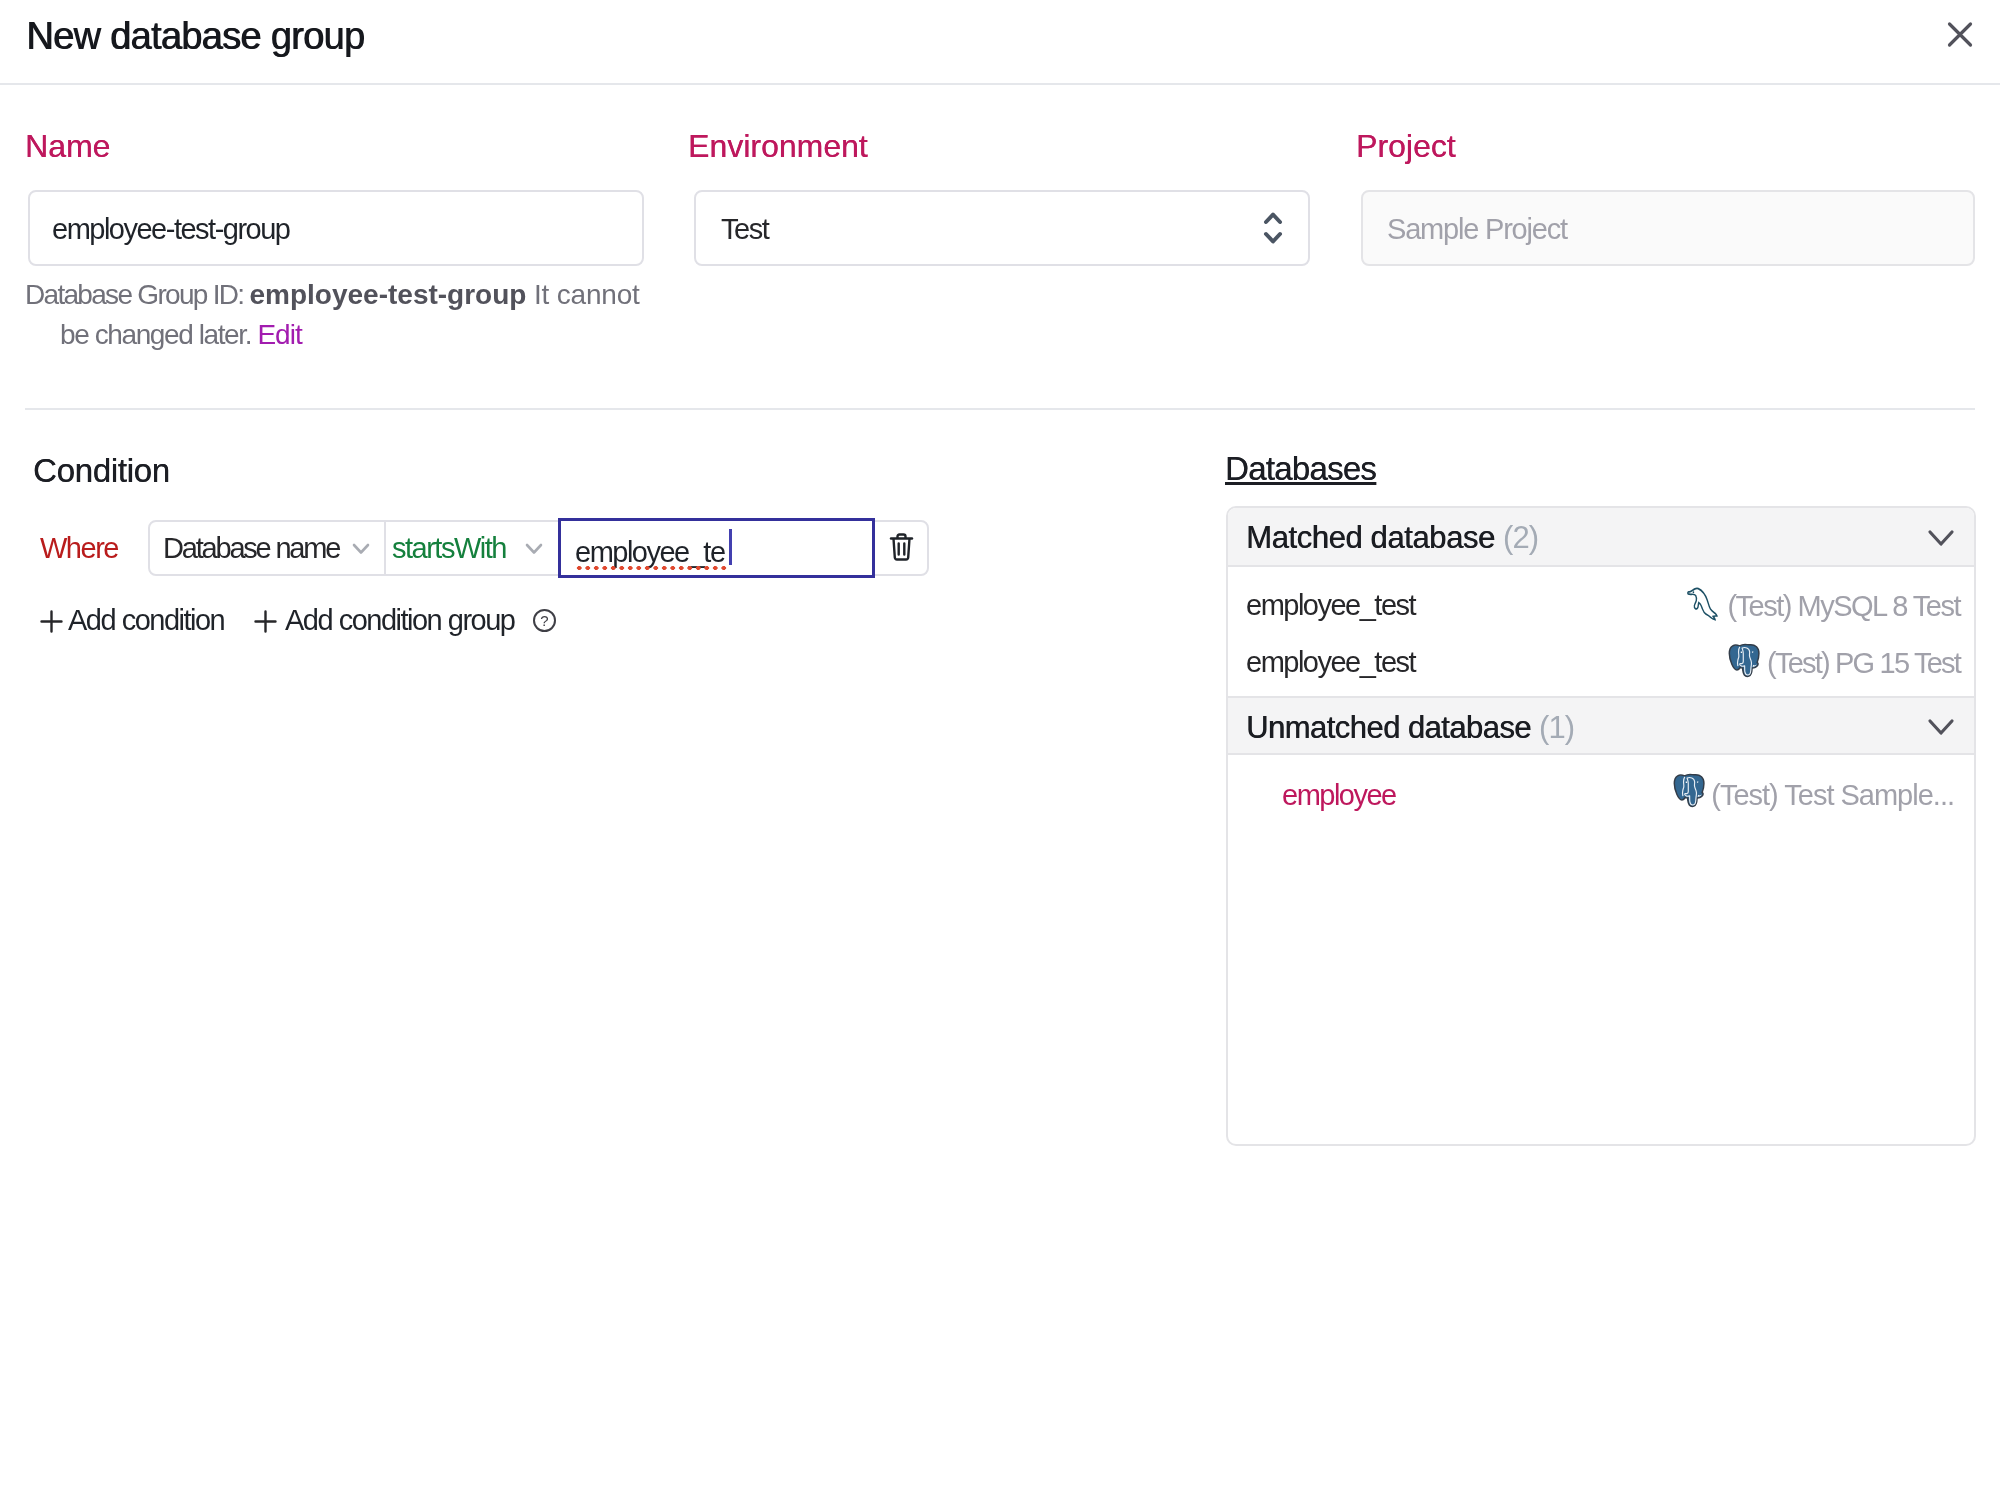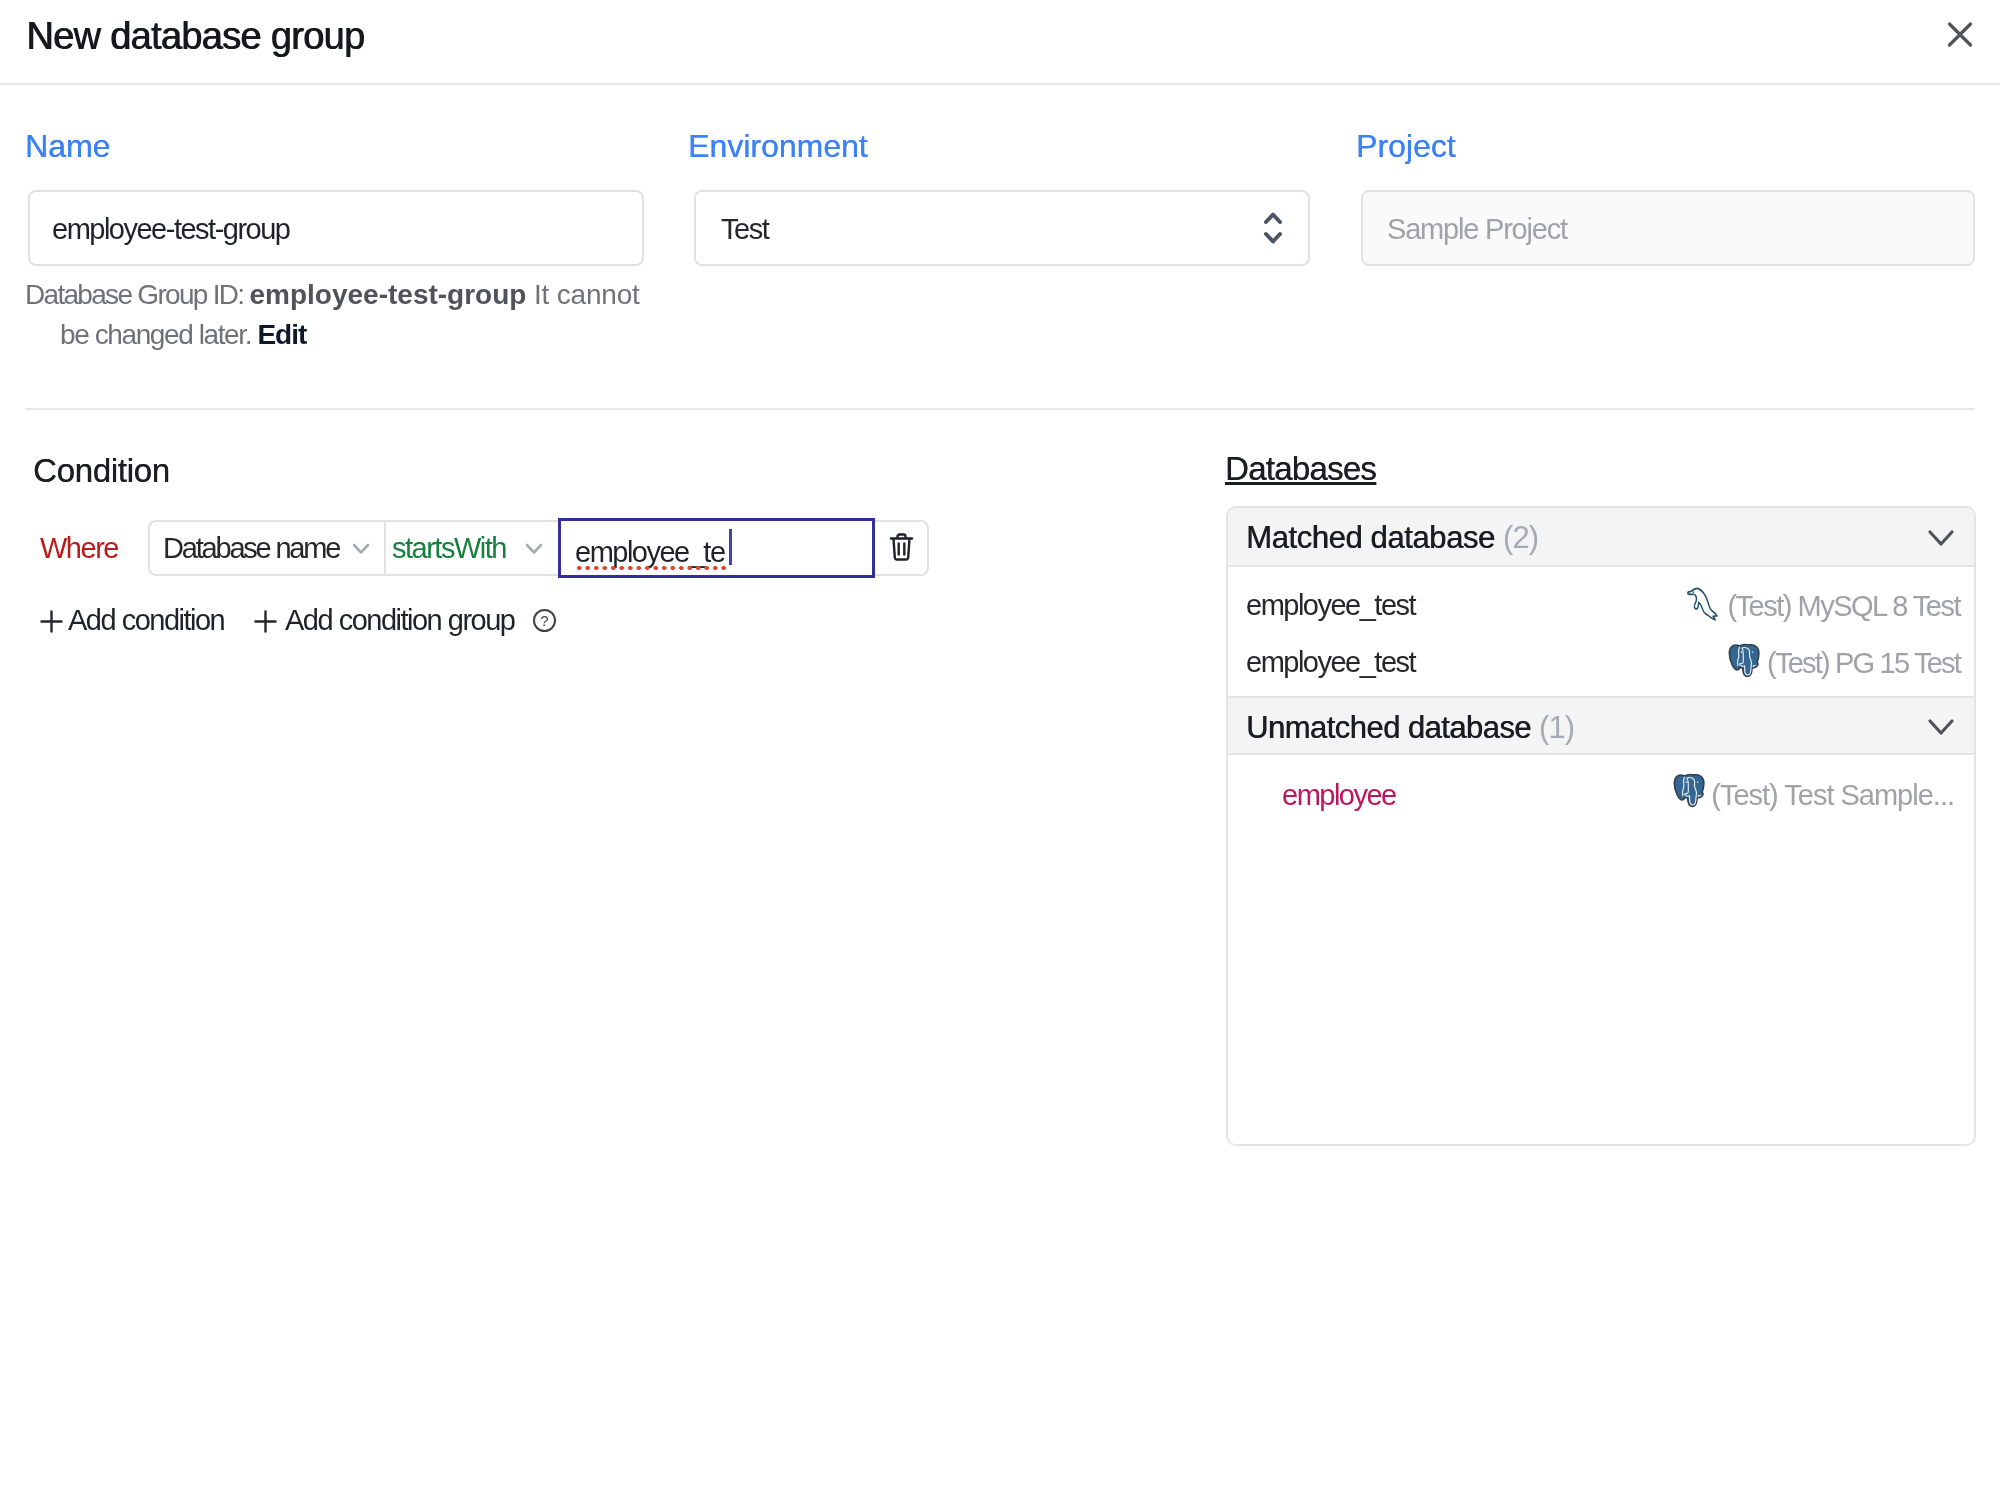--- a/index.html
+++ b/index.html
@@ -1,19 +1,19 @@
 <!DOCTYPE html>
 <html><head>
 <meta charset="utf-8">
 <style>
   * { margin:0; padding:0; box-sizing:border-box; }
   html,body { width:2000px; height:1500px; background:#fff; font-family:"Liberation Sans", sans-serif; }
   .abs { position:absolute; white-space:nowrap; }
   #page { position:relative; width:2000px; height:1180px; overflow:hidden; }
-  .lbl { font-size:32px; font-weight:400; color:#3b82f6; line-height:1; text-shadow:0.3px 0 0 currentColor; }
+  .lbl { font-size:32px; font-weight:400; color:#be185d; line-height:1; text-shadow:0.3px 0 0 currentColor; }
   .t29 { font-size:29px; letter-spacing:-1.5px; line-height:1; color:#1f2329; }
 </style>
 </head>
 <body>
 <div id="page">
   <svg width="0" height="0" style="position:absolute">
     <defs>
       <g id="pgicon">
         <path d="M16.6,2.3 C14,2.3 12.4,3.1 11.5,3.7 C10.2,3.2 7.1,2.4 4.9,3.6 C2.8,4.7 1.7,7.3 1.7,10.9 C1.7,13.7 2.6,17.6 4.1,21.1 C5.5,24.4 7.1,26.5 8.9,26.5 C9.8,26.5 10.7,26 11.3,25.1 C11.6,24.6 11.7,24.3 11.8,24 C12.5,24.4 13.4,24.6 14.3,24.6 C14.3,25.3 14.4,26.2 14.5,27 C14.7,29 15.1,30.4 15.9,31.3 C16.6,32.1 17.5,32.6 18.6,32.6 C21,32.6 22.3,30.9 22.8,28.5 C23,27.4 23.1,26.3 23.2,24.7 C24.8,24.8 26.4,24.3 27.6,23.2 C28.5,22.4 29.1,21.4 28.9,20.5 C28.8,20 28.5,19.6 28,19.4 C29,16.7 29.7,13.4 29.7,10.9 C29.7,8.1 28.9,5.9 27.4,4.5 C25.9,3.2 23.9,2.6 21.4,2.7 C19.7,2.8 18,2.3 16.6,2.3 Z" fill="#336791" stroke="#333d49" stroke-width="1.4"></path>
         <path d="M11.6,4.6 C10.6,6.1 10.3,7.9 10.4,9.5 C10.5,11 10.7,12.2 10.7,13.4 C10.7,14.5 10.2,15.6 9.8,17 C9.4,18.5 9.2,20.3 9.8,22.8 C10.1,24.1 10.2,24.8 9.9,25 C9.7,25.2 9.4,25 9.1,24.7 C8.2,23.9 7,22.1 6,19.6 C4.7,16.4 3.9,12.9 3.9,10.6 C3.9,7.8 4.7,5.9 6.1,5.1 C7.7,4.2 10.1,4.2 11.6,4.6 Z" fill="#336791"></path>
@@ -47,21 +47,21 @@
   <div class="abs t29" style="left:721px; top:215px; color:#27272a;">Test</div>
   <svg class="abs" style="left:1263px; top:211px;" width="20" height="34" viewBox="0 0 20 34">
     <path d="M3 11 L10 3.5 L17 11" stroke="#4b5563" stroke-width="4" stroke-linecap="round" stroke-linejoin="round" fill="none"></path>
     <path d="M3 23 L10 30.5 L17 23" stroke="#4b5563" stroke-width="4" stroke-linecap="round" stroke-linejoin="round" fill="none"></path>
   </svg>
 
   <div class="abs" style="left:1361px; top:190px; width:614px; height:76px; border:2px solid #e4e4e7; border-radius:8px; background:#fafafa;"></div>
   <div class="abs t29" style="left:1387px; top:215px; color:#a1a1aa; letter-spacing:-1.2px;">Sample Project</div>
 
   <div class="abs" style="left:25px; top:281px; font-size:28px; line-height:1; color:#71717a;text-align:right;"><span style="letter-spacing:-1.7px;">Database Group ID: </span><span style="font-weight:700; color:#52525b; letter-spacing:0;">employee-test-group</span><span style="letter-spacing:-0.2px;"> It cannot</span></div>
-  <div class="abs" style="left:25px; top:321px; font-size:28px; line-height:1; color:#71717a;"><span style="letter-spacing:-1.4px;margin-left:35px;">be changed later. </span><span style="font-weight:700; color:#0f172a; letter-spacing:-1px;">Edit</span></div>
+  <div class="abs" style="left:25px; top:321px; font-size:28px; line-height:1; color:#71717a;"><span style="letter-spacing:-1.4px;margin-left:35px;">be changed later. </span><span style="font-weight:400; color:#a21caf; letter-spacing:-1px;">Edit</span></div>
 
   <div class="abs" style="left:25px; top:408px; width:1950px; height:2px; background:#e5e7eb;"></div>
 
   <div class="abs" style="left:33px; top:454px; font-size:33px; font-weight:400; letter-spacing:-0.3px; color:#1c1e24; line-height:1; text-shadow:0.35px 0 0 currentColor;">Condition</div>
 
   <div class="abs t29" style="left:40px; top:534px; color:#b91c1c;">Where</div>
 
   <div class="abs" style="left:148px; top:520px; width:781px; height:56px; border:2px solid #e0e0e6; border-radius:8px; background:#fff;"></div>
   <div class="abs" style="left:384px; top:520px; width:2px; height:56px; background:#e0e0e6;"></div>
   <div class="abs t29" style="left:163px; top:534px; color:#27272a; letter-spacing:-2.2px;">Database name</div>

